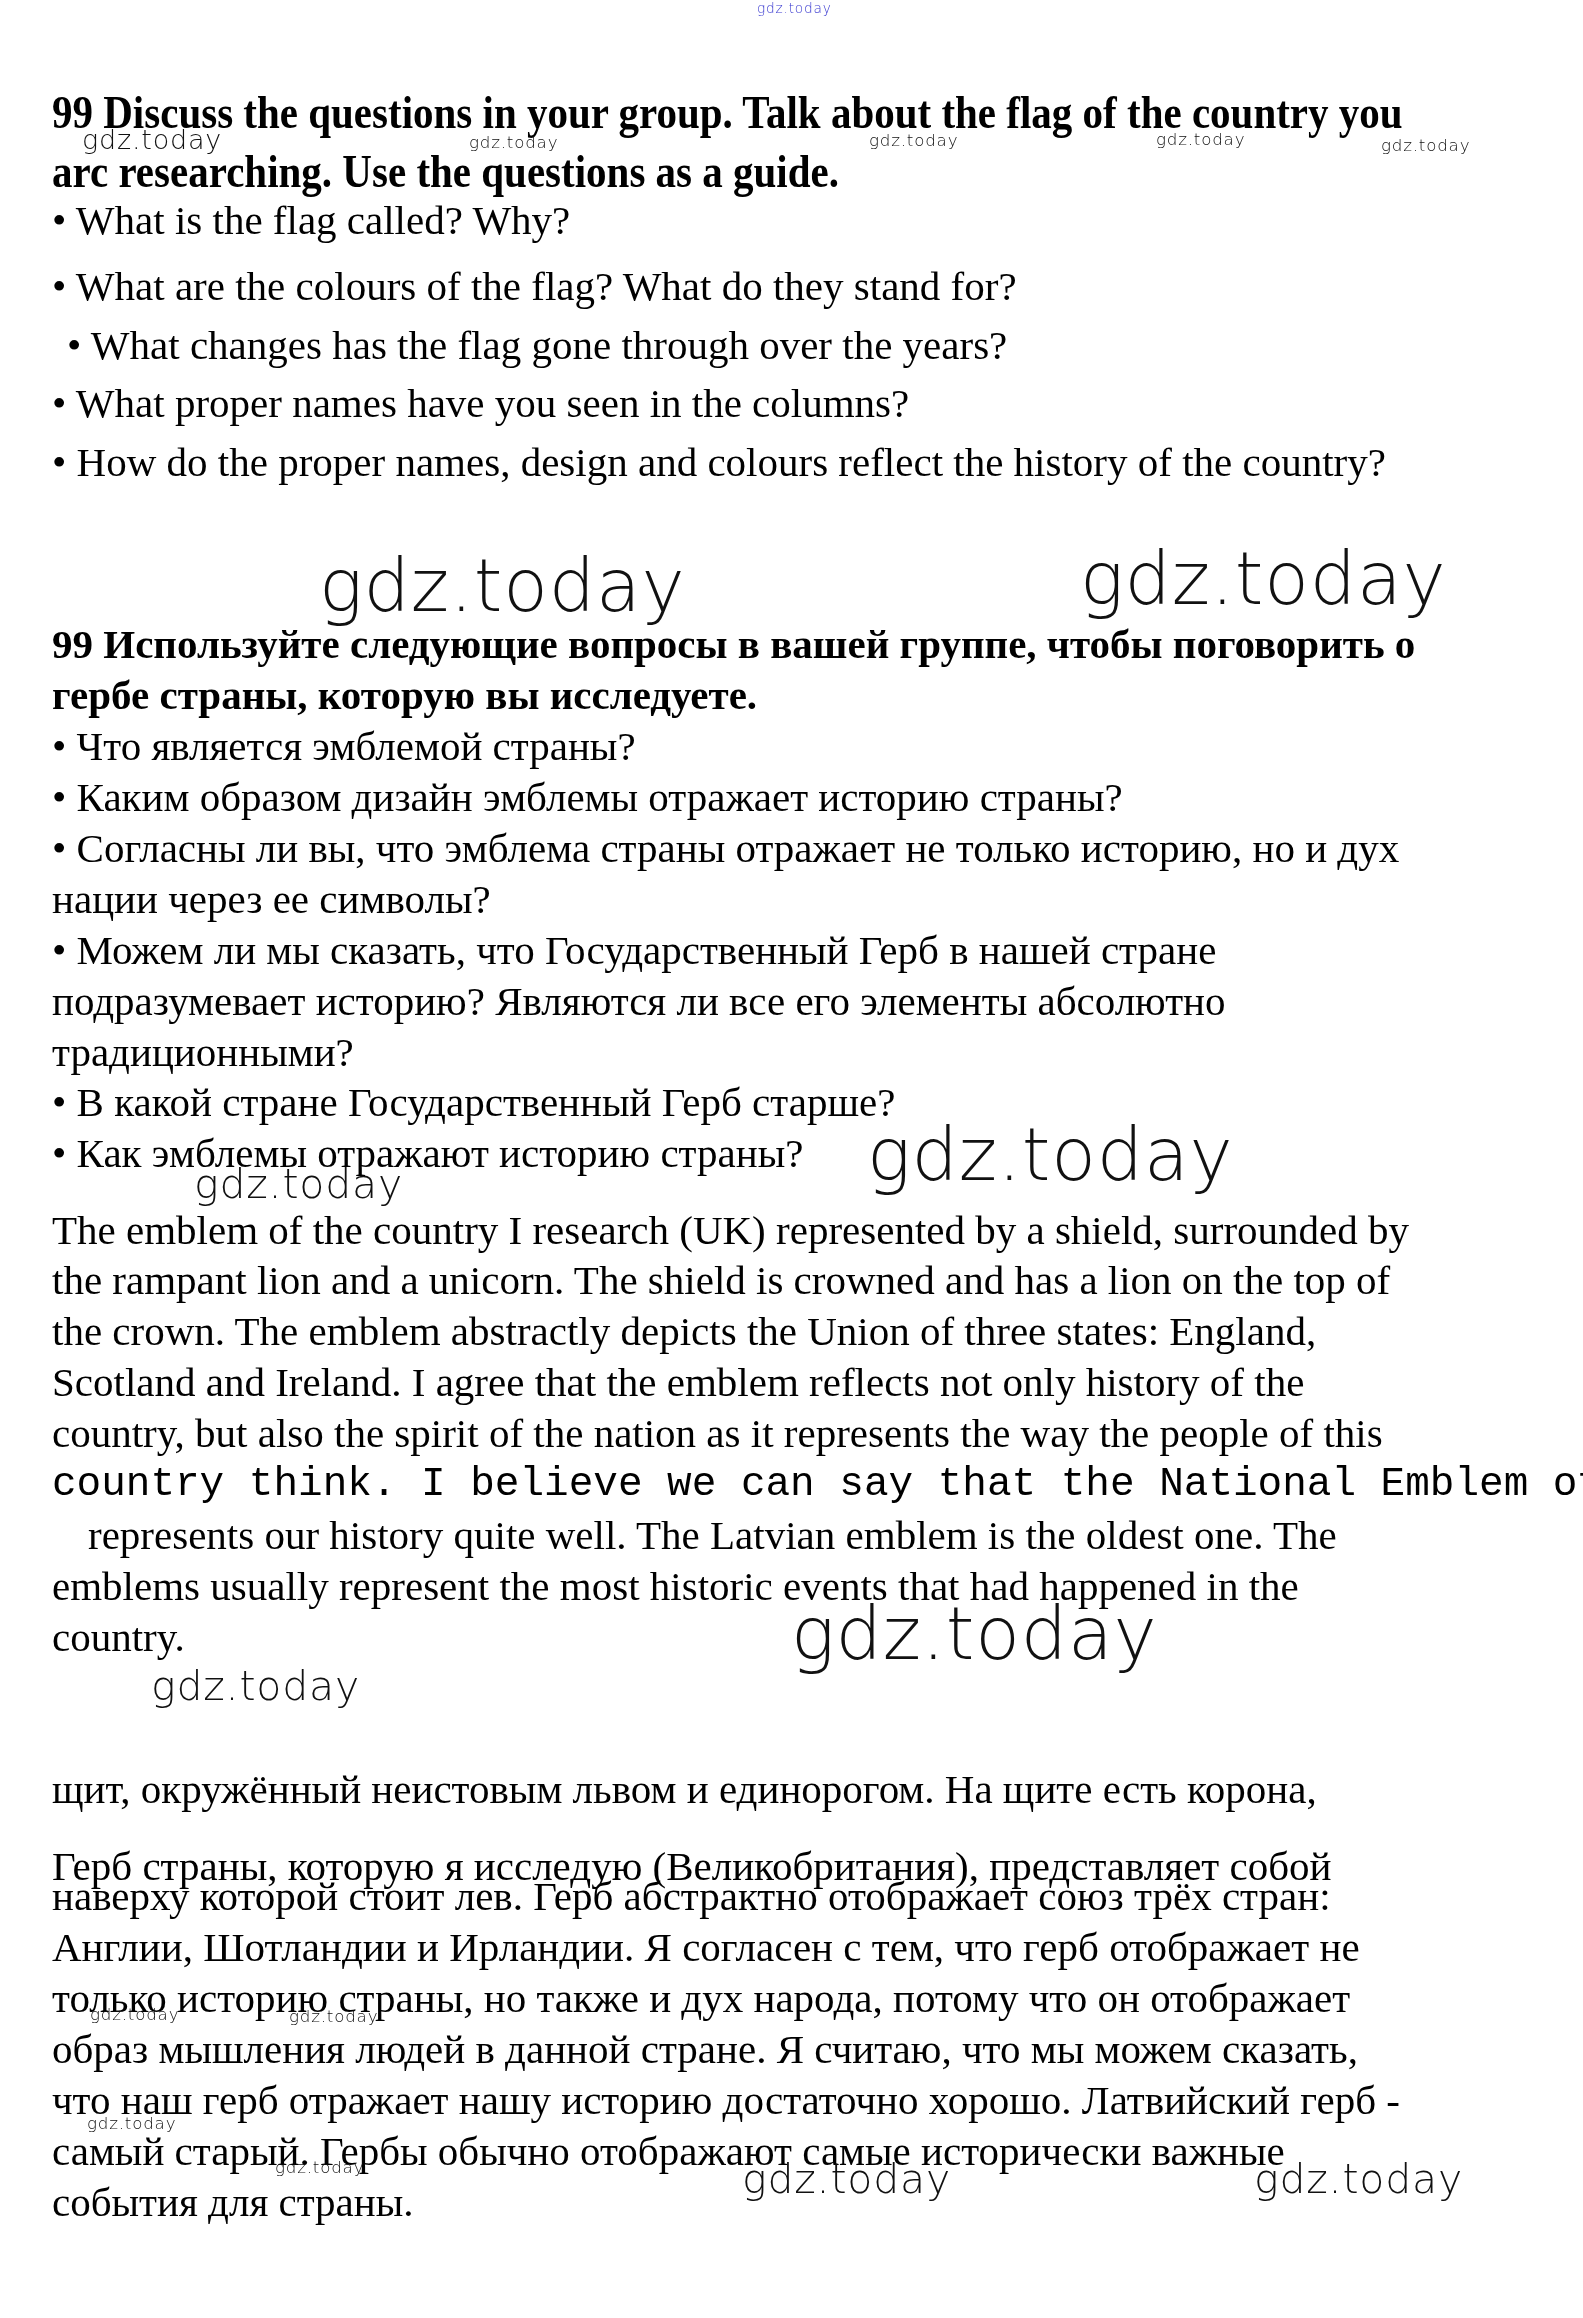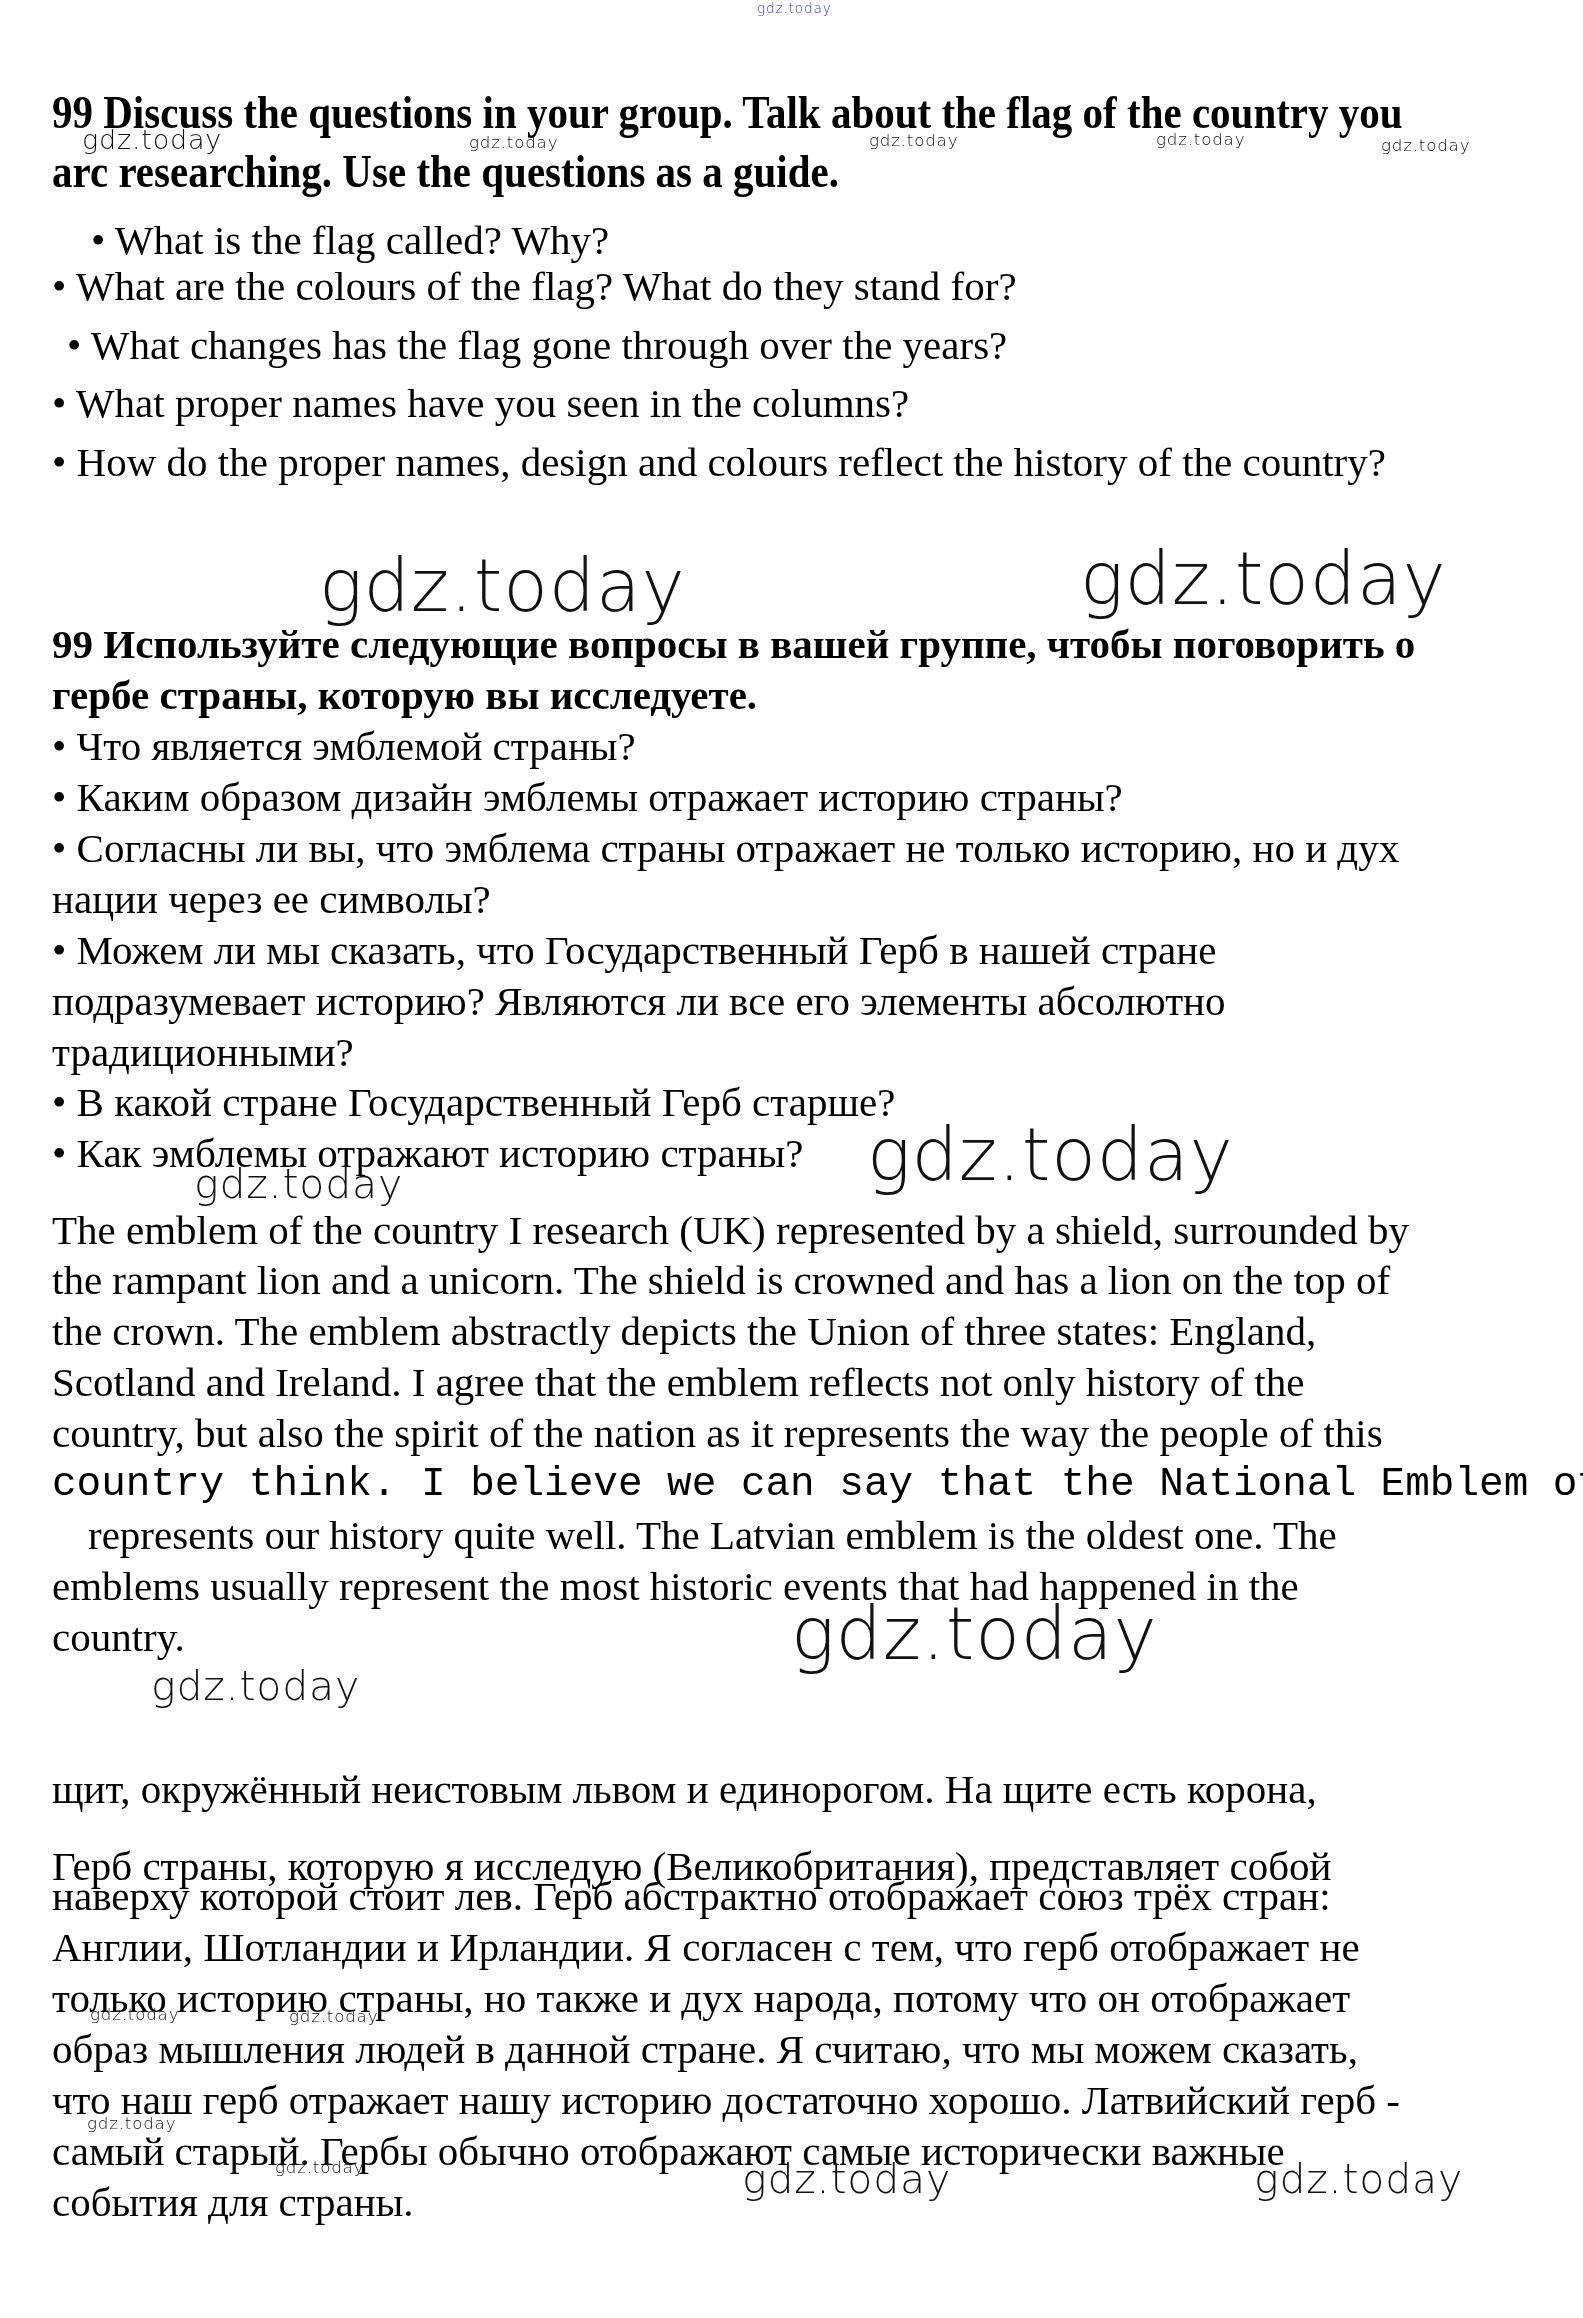--- a/index.html
+++ b/index.html
@@ -32,21 +32,21 @@
 
   <div class="line bold" style="top:90px; transform:scaleY(1.12);">99 Discuss the questions in your group. Talk about the flag of the country you</div>
   <div class="line bold" style="top:149px; transform:scaleY(1.12);">arc researching. Use the questions as a guide.</div>
 
   <div class="wm wm-s" style="left:82px; top:126px;">gdz.today</div>
   <div class="wm wm-xs" style="left:469px; top:134px;">gdz.today</div>
   <div class="wm wm-xs" style="left:869px; top:132px;">gdz.today</div>
   <div class="wm wm-xs" style="left:1156px; top:131px;">gdz.today</div>
   <div class="wm wm-xs" style="left:1381px; top:137px;">gdz.today</div>
 
-  <div class="line" style="top:220px;margin-left:39px;">• What is the flag called? Why?</div>
+  <div class="line" style="top:200px;">• What is the flag called? Why?</div>
   <div class="line" style="top:266px;">• What are the colours of the flag? What do they stand for?</div>
   <div class="line" style="top:325px;margin-left:15px;">• What changes has the flag gone through over the years?</div>
   <div class="line" style="top:383px;">• What proper names have you seen in the columns?</div>
   <div class="line" style="top:442px;">• How do the proper names, design and colours reflect the history of the country?</div>
 
   <div class="wm wm-l" style="left:319px; top:549px;">gdz.today</div>
   <div class="wm wm-l" style="left:1080px; top:542px;">gdz.today</div>
 
   <div class="line bold" style="top:624px;">99 Используйте следующие вопросы в вашей группе, чтобы поговорить о</div>
   <div class="line bold" style="top:675px;">гербе страны, которую вы исследуете.</div>

